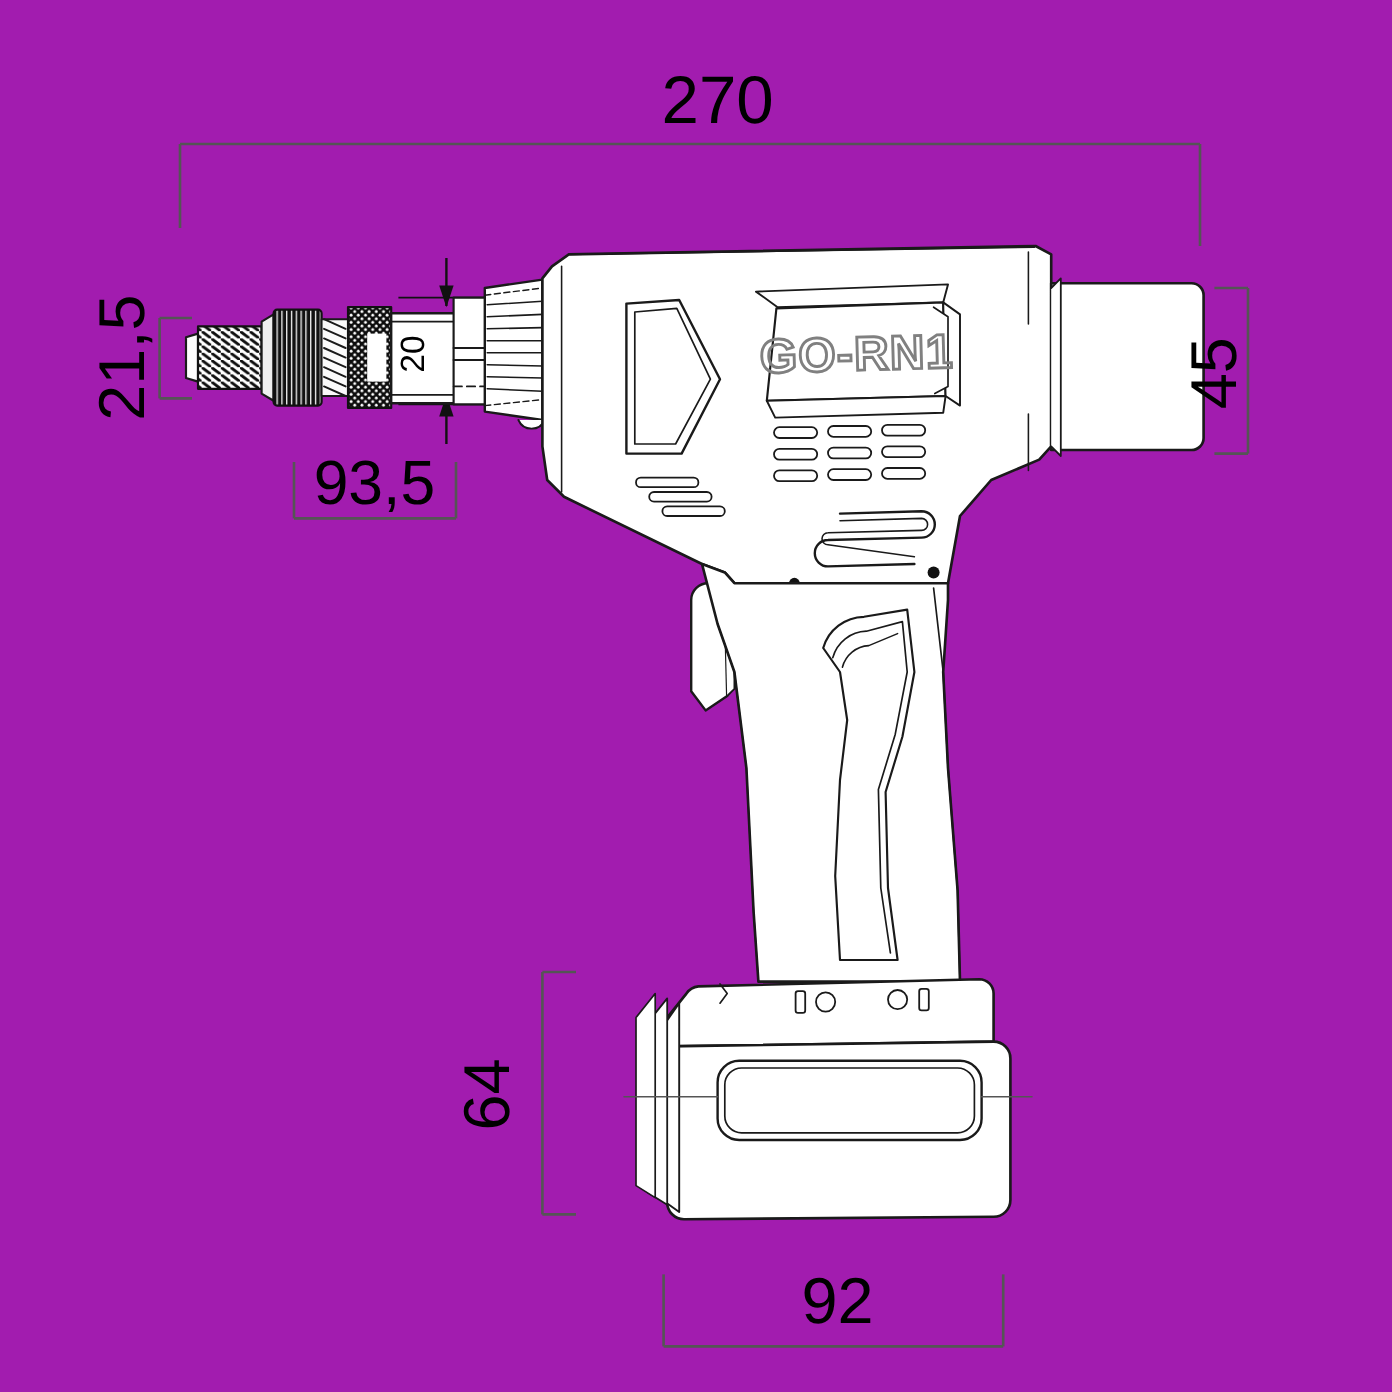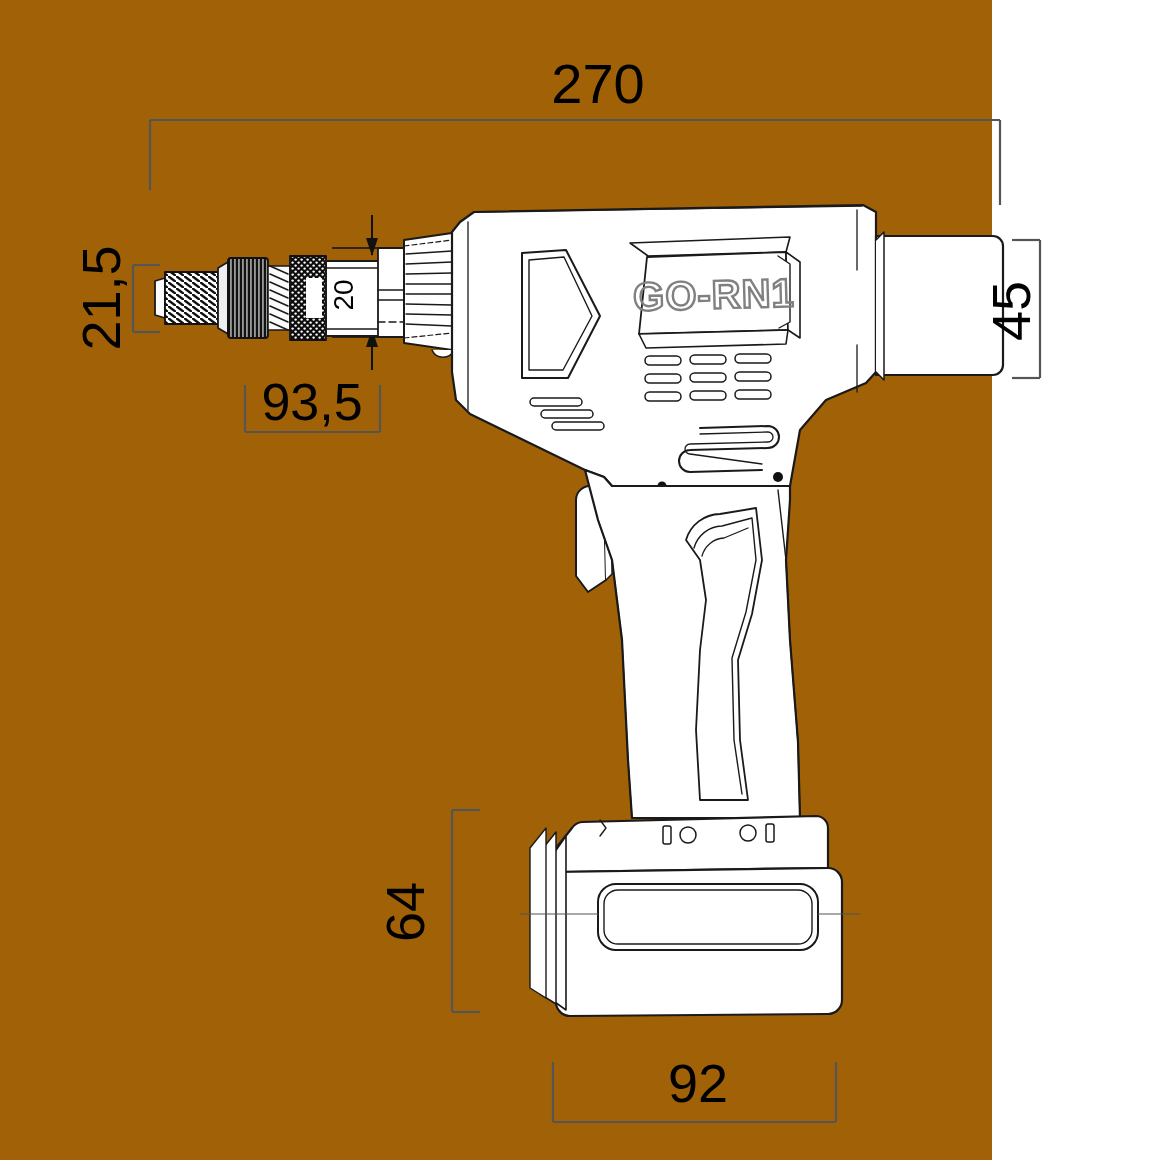--- a/index.html
+++ b/index.html
@@ -9,23 +9,23 @@
     background: #ffffff;
   }
   body {
     width: 1160px;
     height: 1160px;
     font-family: "Liberation Sans", sans-serif;
     overflow: hidden;
   }
   #drawing-root {
     position: relative;
-    width: 992px;
+    width: 1160px;
     height: 1160px;
-    background: #a16207;
+    background: #a21caf;
   }
   svg#drawing-canvas {
     position: absolute;
     top: 0; left: 0;
     width: 1160px;
     height: 1160px;
     display: block;
   }
   .dim-text {
     font-family: "Liberation Sans", sans-serif;

